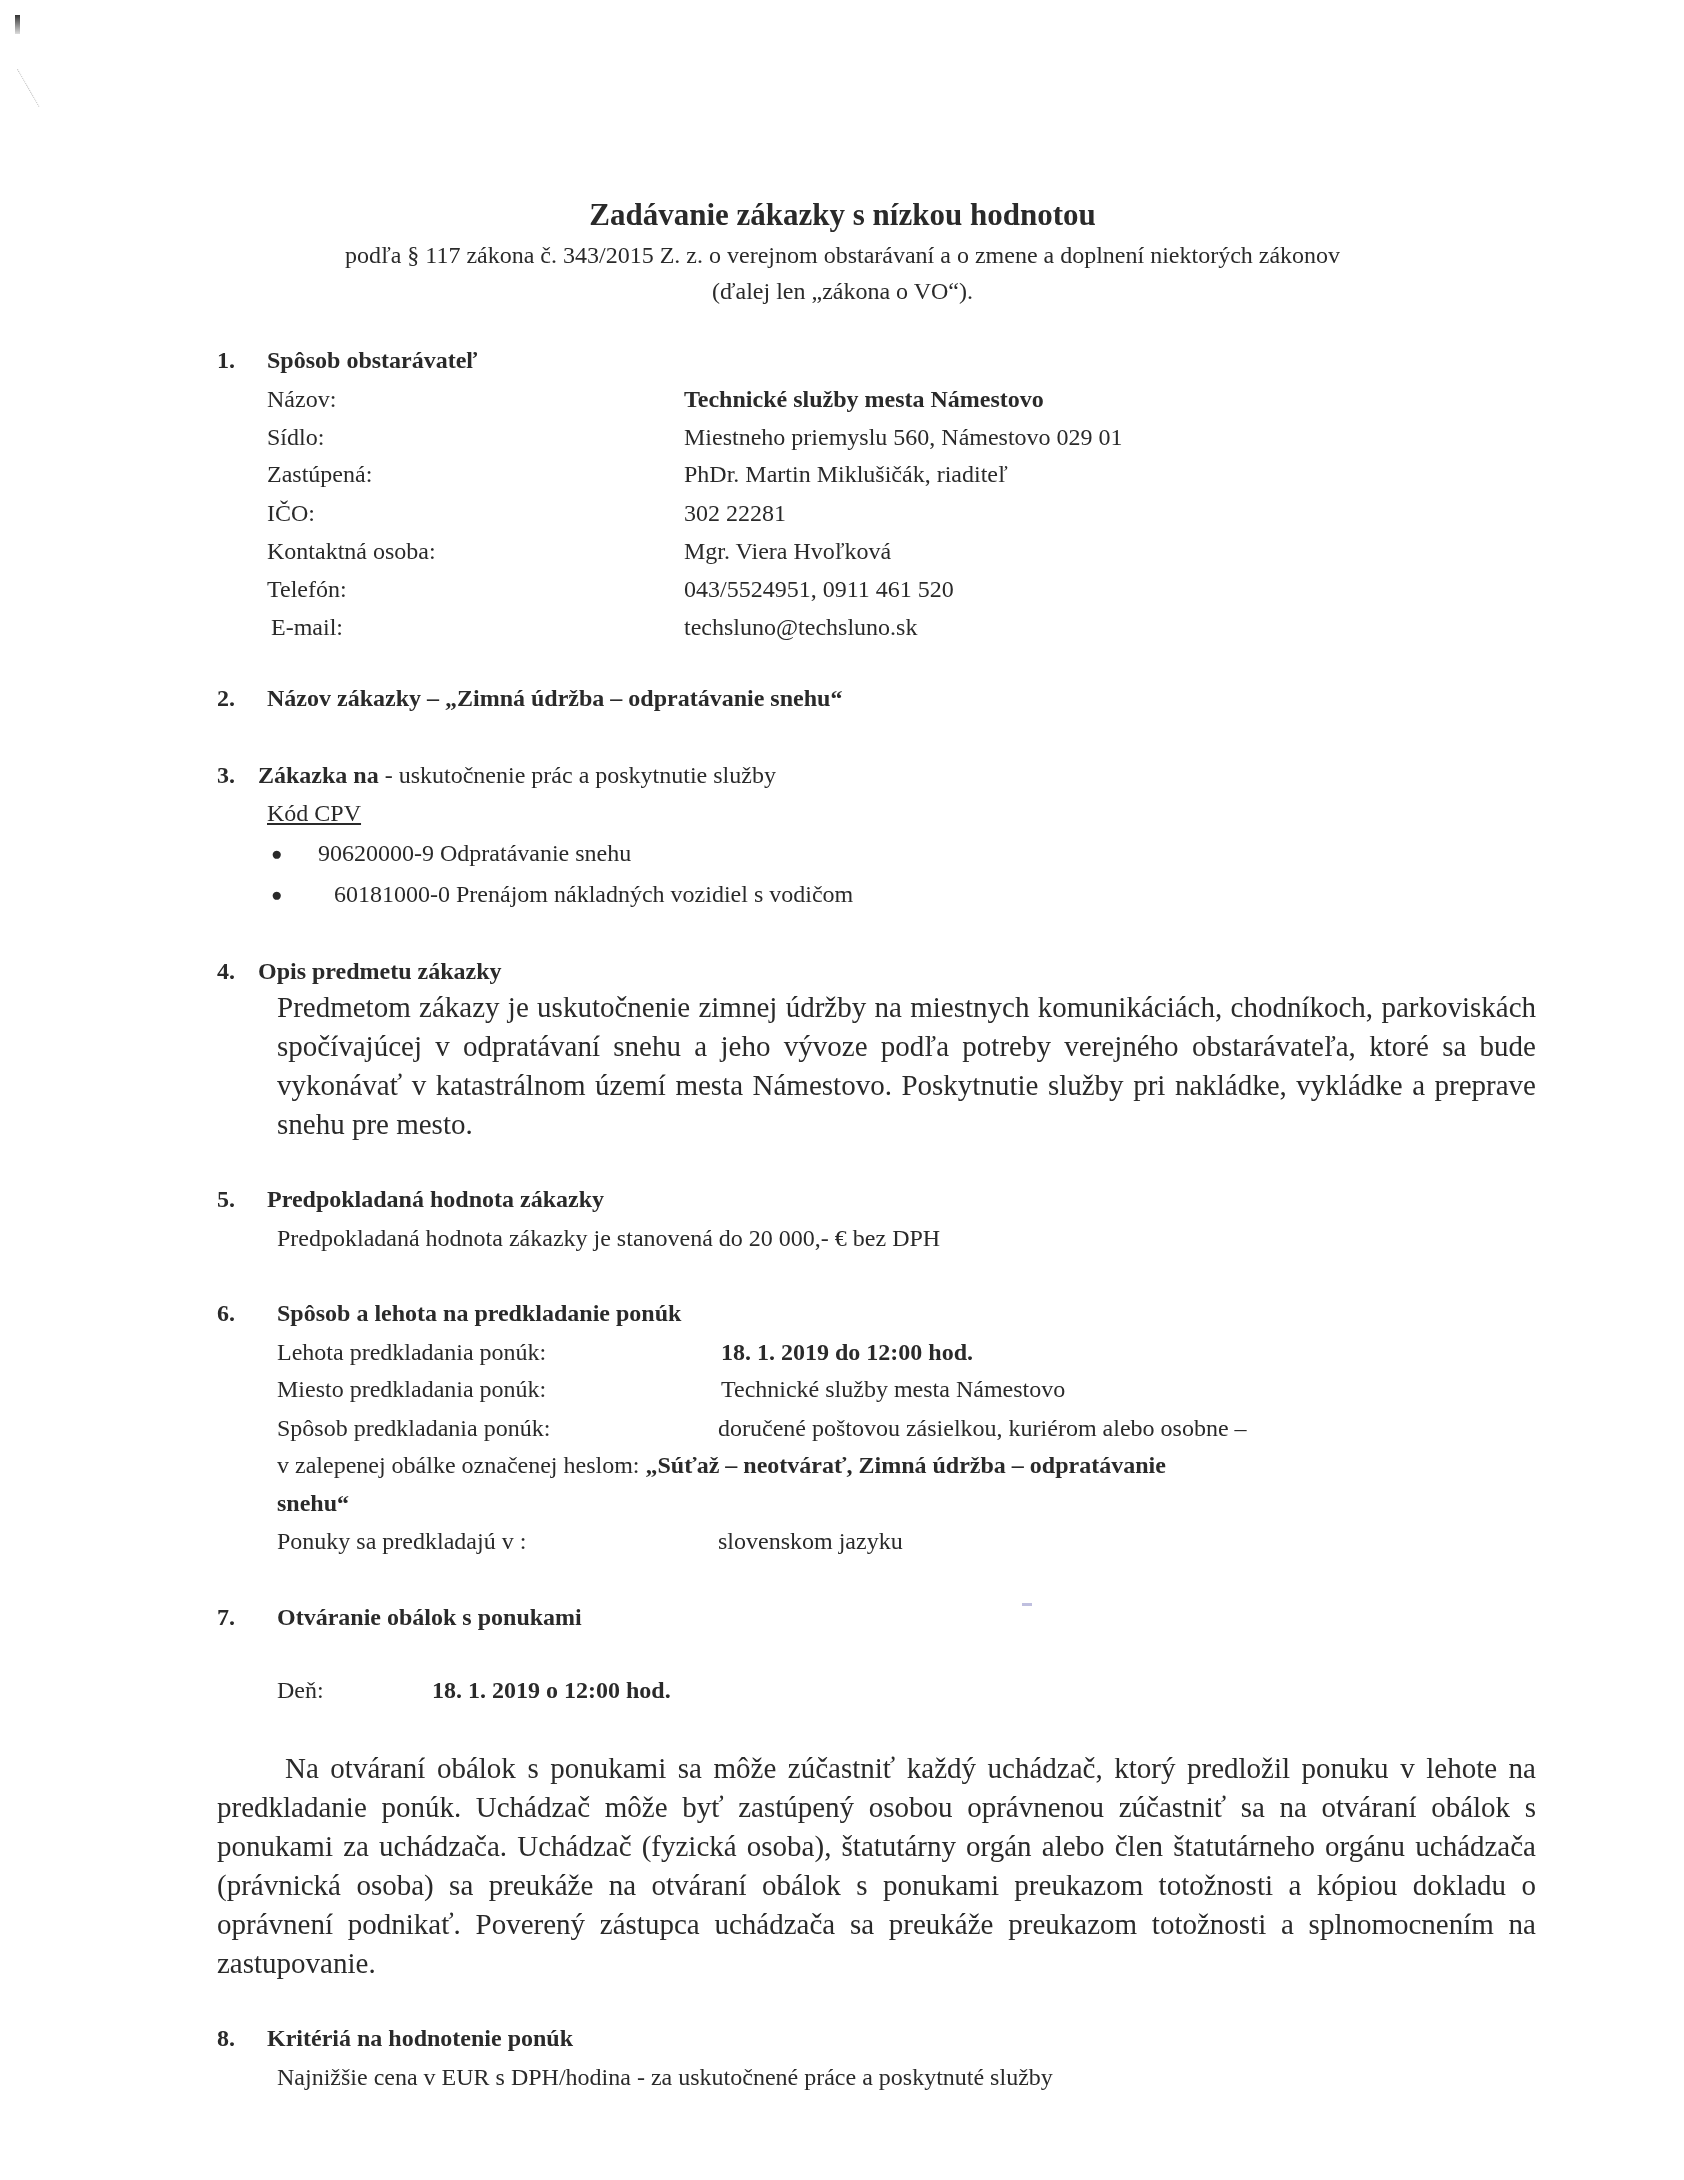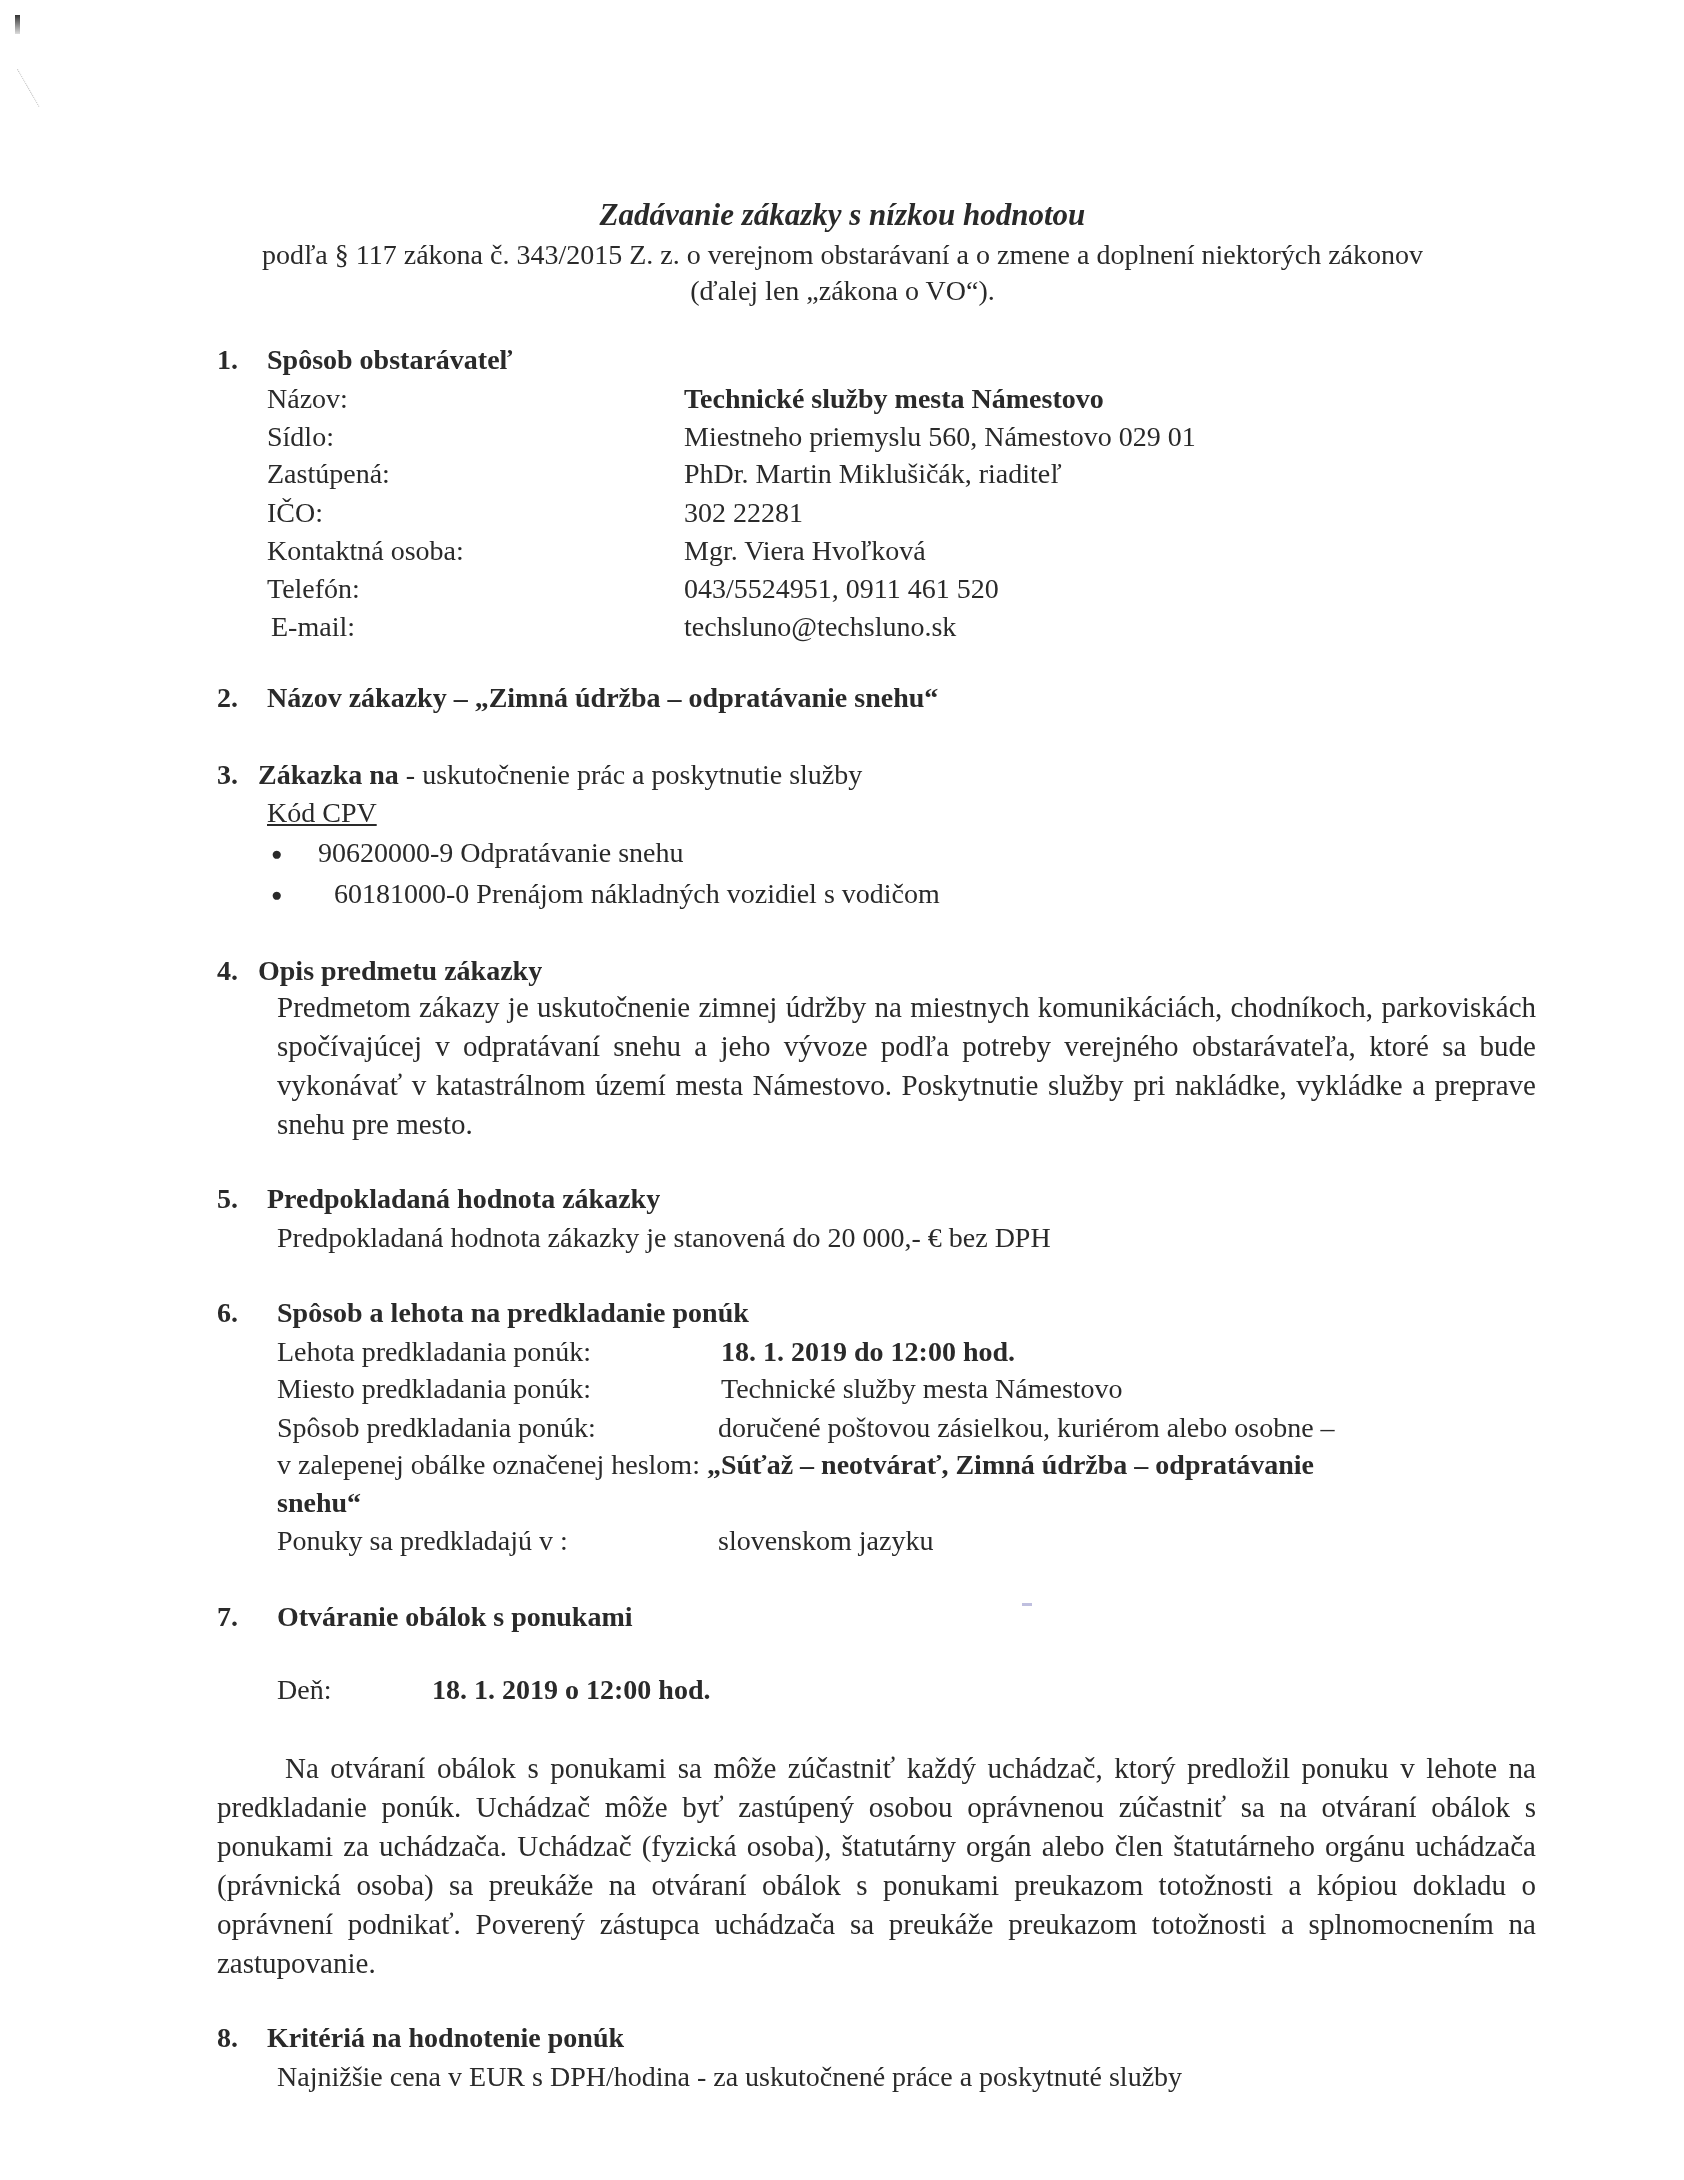--- a/index.html
+++ b/index.html
@@ -2,35 +2,35 @@
 <html style="font-size:13.6px"><head>
 <meta charset="utf-8">
 <style>
   html, body { margin: 0; padding: 0; }
   body {
     width: 1685px; height: 2181px; background: #ffffff; position: relative; overflow: hidden;
     font-family: "Liberation Serif", "DejaVu Serif", serif; color: #2a2a2a;
   }
   .scan-mark { position: absolute; left: 15.3px; top: 15.3px; width: 5.1px; height: 19px; background: linear-gradient(#333, #ddd); }
   .scan-dots { position: absolute; left: 25.6px; top: 60px; width: 25.6px; height: 43px; border-left: 0.9px dotted #bbb; transform: rotate(-30deg); }
-  .t { position: absolute; font-size: 28px; line-height: 34px; white-space: nowrap; }
+  .t { position: absolute; font-size: 24px; line-height: 34px; white-space: nowrap; }
   .b { font-weight: bold; }
   .center { left: 0; width: 1685px; text-align: center; }
   .justify { position: absolute; font-size: 29px; line-height: 39px; text-align: justify; text-align-last: left; }
   .bullet { position: absolute; font-size: 19px; }
   .stray { position: absolute; width: 10.2px; height: 2.6px; background: #8080c0; opacity: 0.5; }
 </style>
 </head>
 <body>
 
 <div class="scan-mark"></div>
 <div class="scan-dots"></div>
 <div class="stray" style="left:1022px;top:1603px;"></div>
 
-<div class="t b center" style="top:198px;font-size:31px;font-style:italic;">Zadávanie zákazky s nízkou hodnotou</div>
+<div class="t b center" style="top:198px;font-size:31px;">Zadávanie zákazky s nízkou hodnotou</div>
 <div class="t center" style="top:238px;">podľa  § 117 zákona č. 343/2015 Z. z. o verejnom obstarávaní a o zmene a doplnení niektorých zákonov</div>
 <div class="t center" style="top:274px;">(ďalej len „zákona o VO“).</div>
 
 <div>
   <div class="t b" style="left:217px;top:343px;">1.</div>
   <div class="t b" style="left:267px;top:343px;">Spôsob obstarávateľ</div>
 
   <div class="t" style="left:267px;top:382px;text-align:right;">Názov:</div>
   <div class="t b" style="left:684px;top:382px;">Technické služby mesta Námestovo</div>
 

